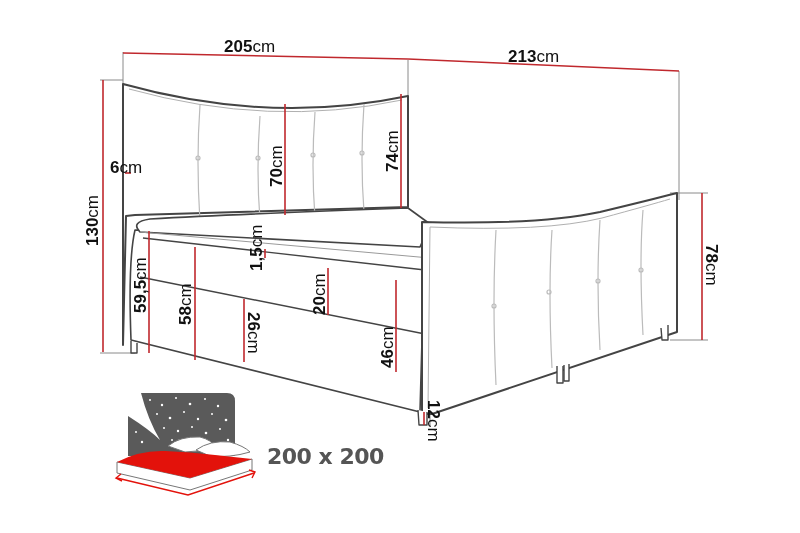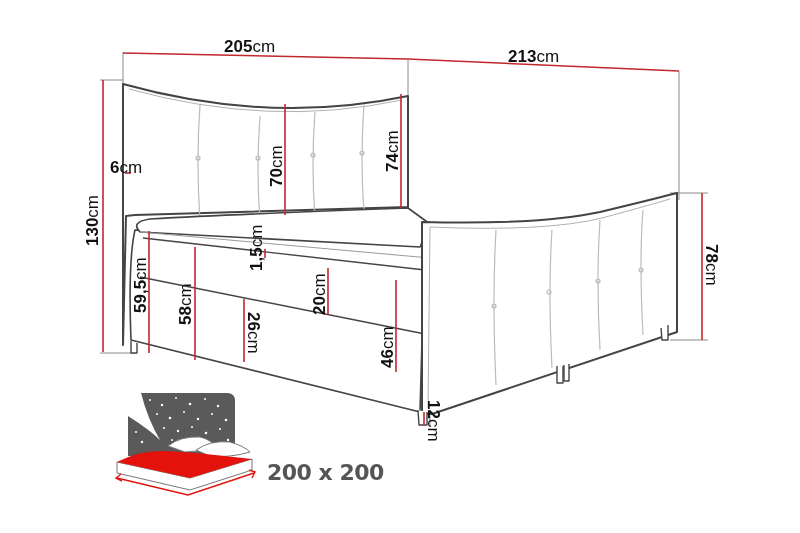--- a/index.html
+++ b/index.html
@@ -1,21 +1,21 @@
 <!DOCTYPE html>
 <html><head>
   <meta charset="utf-8">
   <style>
     html, body { margin: 0; padding: 0; background: #ffffff; }
     body { width: 800px; height: 533px; overflow: hidden; position: relative; font-family: "Liberation Sans", sans-serif; }
     #diagram { position: absolute; left: 0; top: 0; width: 800px; height: 533px; }
     .dim-text { font-family: "Liberation Sans", sans-serif; font-size: 17px; fill: #111111; }
     .dim-num { font-weight: bold; }
     .dim-unit { font-weight: normal; }
-    .size-label { position: absolute; left: 267px; top: 460px; font-family: "DejaVu Sans", sans-serif; font-size: 22px; font-weight: bold; color: #555555; letter-spacing: -0.5px; }
+    .size-label { position: absolute; left: 267px; top: 444px; font-family: "DejaVu Sans", sans-serif; font-size: 22px; font-weight: bold; color: #555555; letter-spacing: -0.5px; }
   </style>
 </head>
 <body>
 
 <svg id="diagram" viewBox="0 0 800 533" xmlns="http://www.w3.org/2000/svg">
 
   <g stroke="#8a8a8a" stroke-width="1" fill="none">
     <line x1="123" y1="52" x2="123" y2="84"></line>
     <line x1="408" y1="60" x2="408" y2="96"></line>
     <line x1="679" y1="71" x2="679" y2="200"></line>

